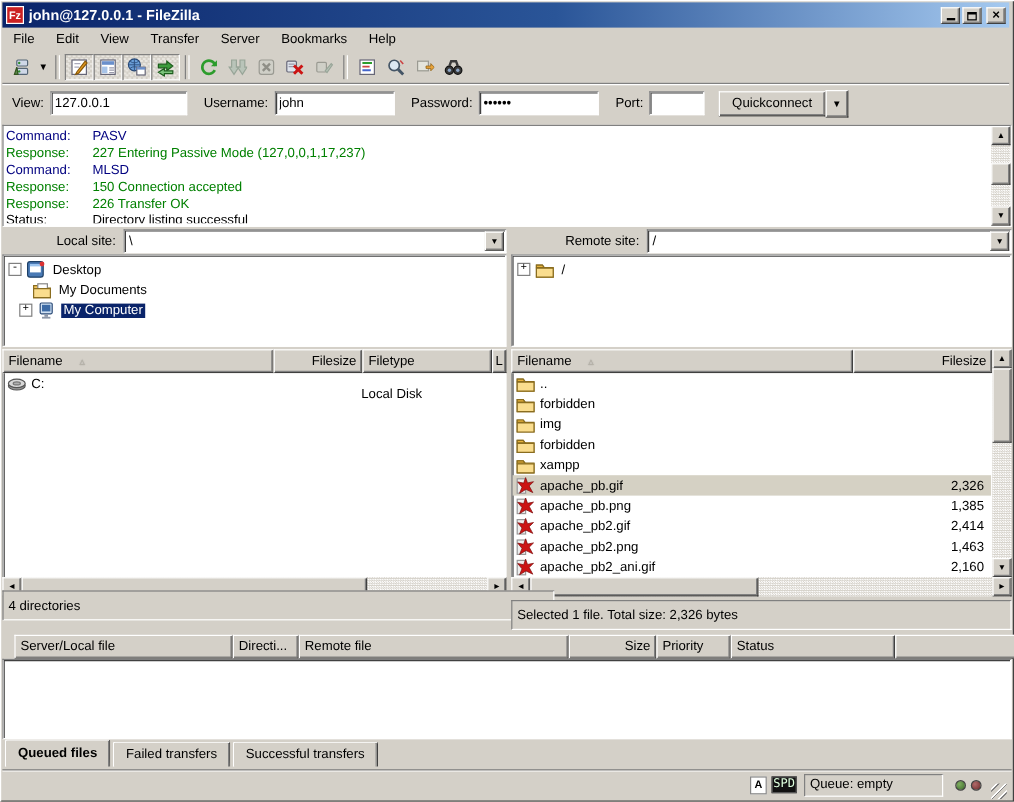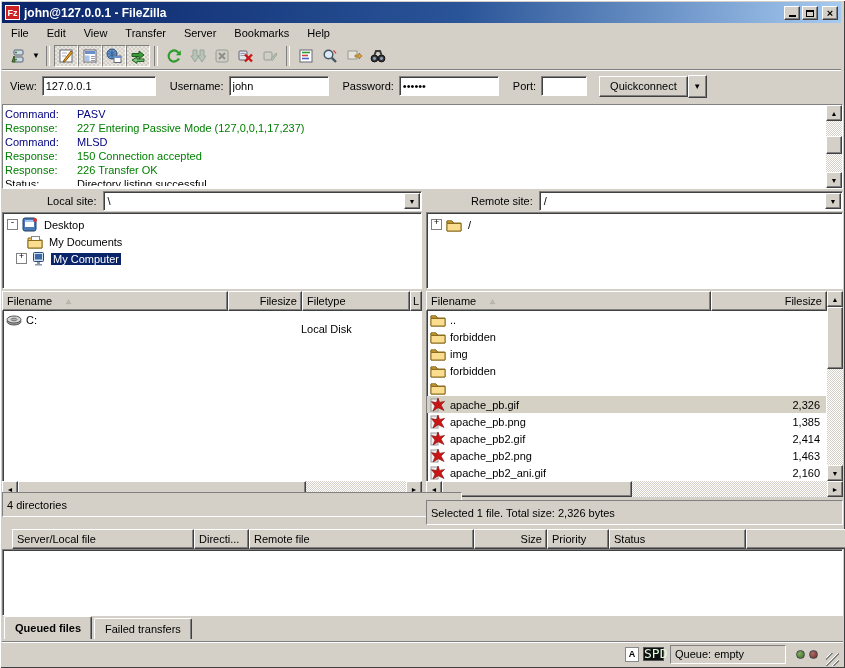--- a/index.html
+++ b/index.html
@@ -116,21 +116,21 @@
   .tab{height:20px;display:flex;align-items:center;padding:0 10px;margin-right:2px;
     background:#d4d0c8;border:1px solid #fff;border-right-color:#404040;border-bottom:none;
     box-shadow:inset -1px 0 0 #808080;border-top-left-radius:2px;border-top-right-radius:2px;}
   .tab.active{font-weight:bold;height:22px;}
   
   .statusbar{position:absolute;left:2px;top:641px;width:841px;height:25px;
     border-top:1px solid #808080;box-shadow:inset 0 1px 0 #fff;
     display:flex;align-items:center;justify-content:flex-end;padding-right:4px;box-sizing:border-box;}
   .ascii-icon{width:14px;height:15px;background:#fff;border:1px solid #888;font-size:9px;font-weight:bold;
     display:flex;align-items:center;justify-content:center;margin-right:4px;box-sizing:border-box;}
-  .speed-icon{width:19px;height:12px;background:#111;color:#dfd;font-size:13px;line-height:12px;text-align:center;
+  .speed-icon{width:19px;height:12px;background:#111;color:#dfd;font-size:10px;line-height:12px;text-align:center;
     border:1px solid #555;margin-right:6px;box-sizing:content-box;font-family:"DejaVu Sans Mono",monospace;}
   .queue-panel{width:110px;height:17px;border:1px solid #808080;border-right-color:#fff;border-bottom-color:#fff;
     display:flex;align-items:center;padding-left:4px;margin-right:10px;box-sizing:content-box;}
   .led{width:9px;height:9px;border-radius:50%;margin-right:4px;border:1px solid #444;box-sizing:border-box;}
   .led-green{background:radial-gradient(circle at 35% 35%,#7fae5f,#3d6b2c);}
   .led-red{background:radial-gradient(circle at 35% 35%,#b06a6a,#6e2a2a);}
   .grip{width:13px;height:13px;margin-left:4px;align-self:flex-end;
     background:repeating-linear-gradient(135deg,transparent 0 3px,#fff 3px 4px,#808080 4px 5px);}
 </style>
 </head>
@@ -526,20 +526,21 @@
           <svg class="file-icon">
             <use href="#s-folder"></use>
           </svg>
           <span class="fname">forbidden</span>
           <span class="fsize"></span>
         </div>
       <div class="file-row">
           <svg class="file-icon">
             <use href="#s-folder"></use>
           </svg>
+          <span class="fname">xampp</span>
           <span class="fsize"></span>
         </div>
       <div class="file-row selected">
           <svg class="file-icon">
             <use href="#s-img"></use>
           </svg>
           <span class="fname">apache_pb.gif</span>
           <span class="fsize">2,326</span>
         </div>
       <div class="file-row">
@@ -613,20 +614,23 @@
   </div>
 
   <div class="queue-body"></div>
 
   <div class="tabs">
     <div class="tab active">
         <span>Queued files</span>
       </div>
     <div class="tab">
         <span>Failed transfers</span>
+      </div>
+    <div class="tab">
+        <span>Successful transfers</span>
       </div>
   </div>
 
   <div class="statusbar">
     <div class="ascii-icon">A</div>
     <div class="speed-icon">SPD</div>
     <div class="queue-panel">
       <span>Queue: empty</span>
     </div>
     <div class="led led-green"></div>

